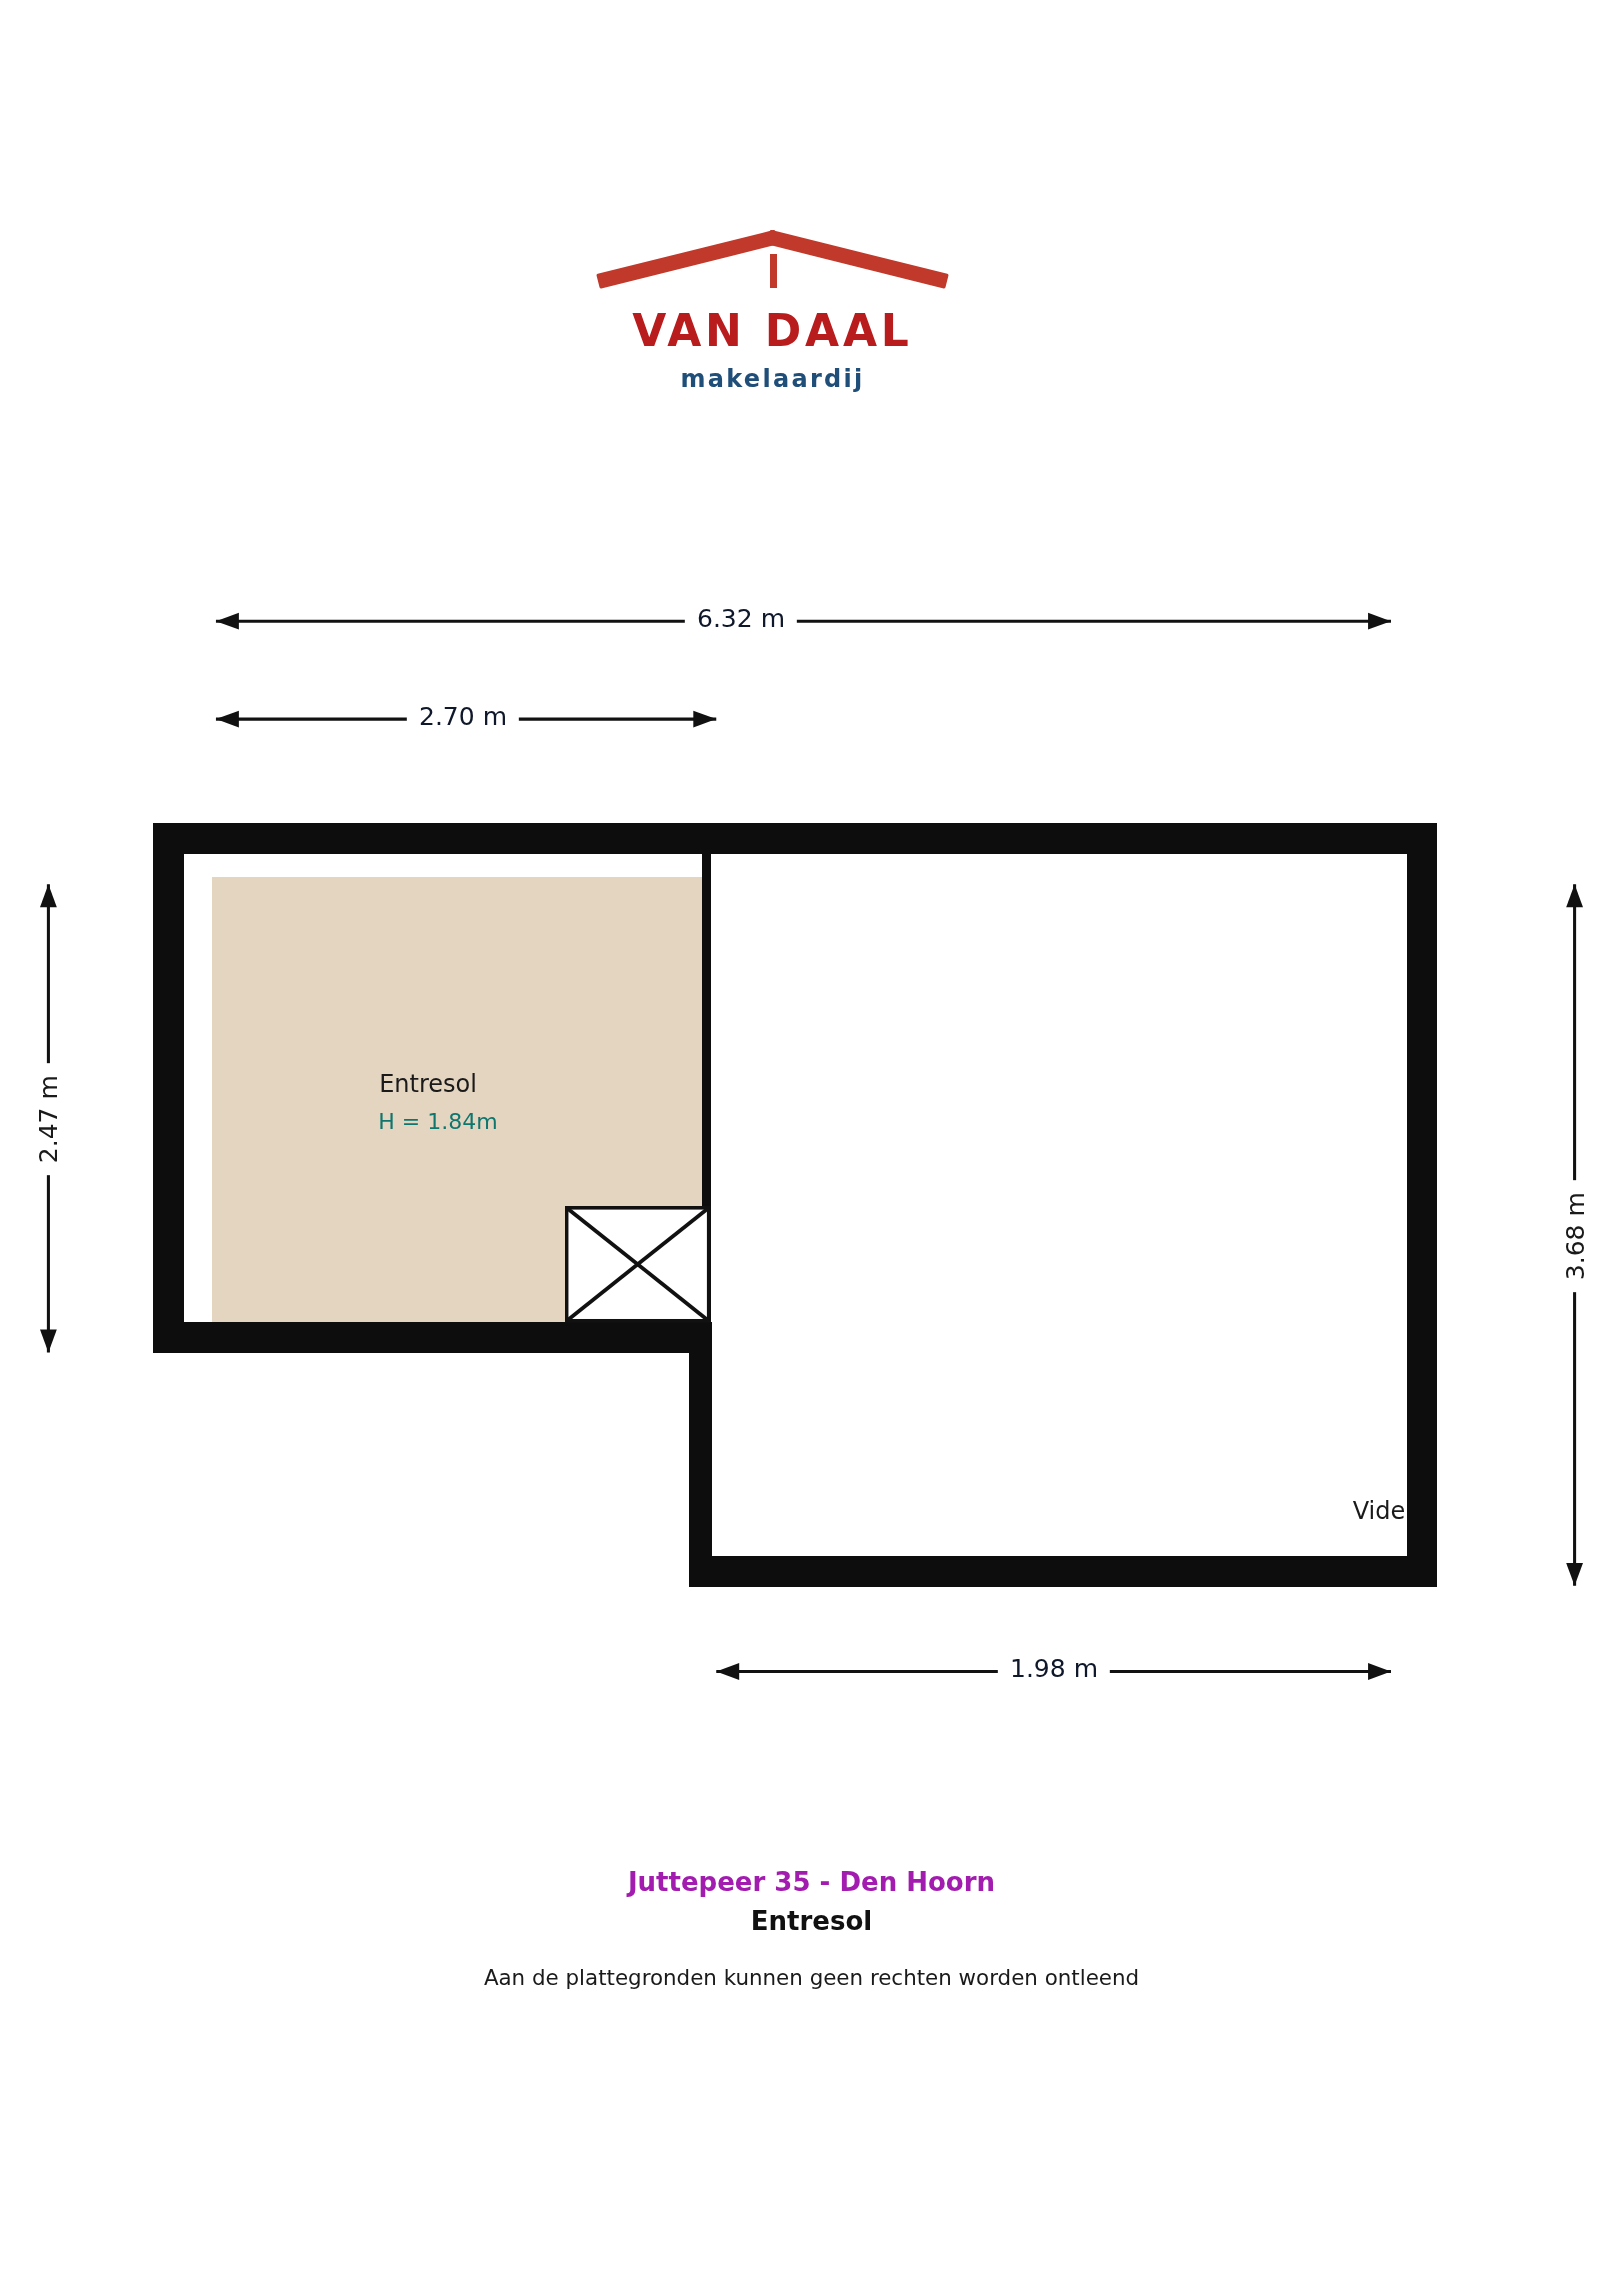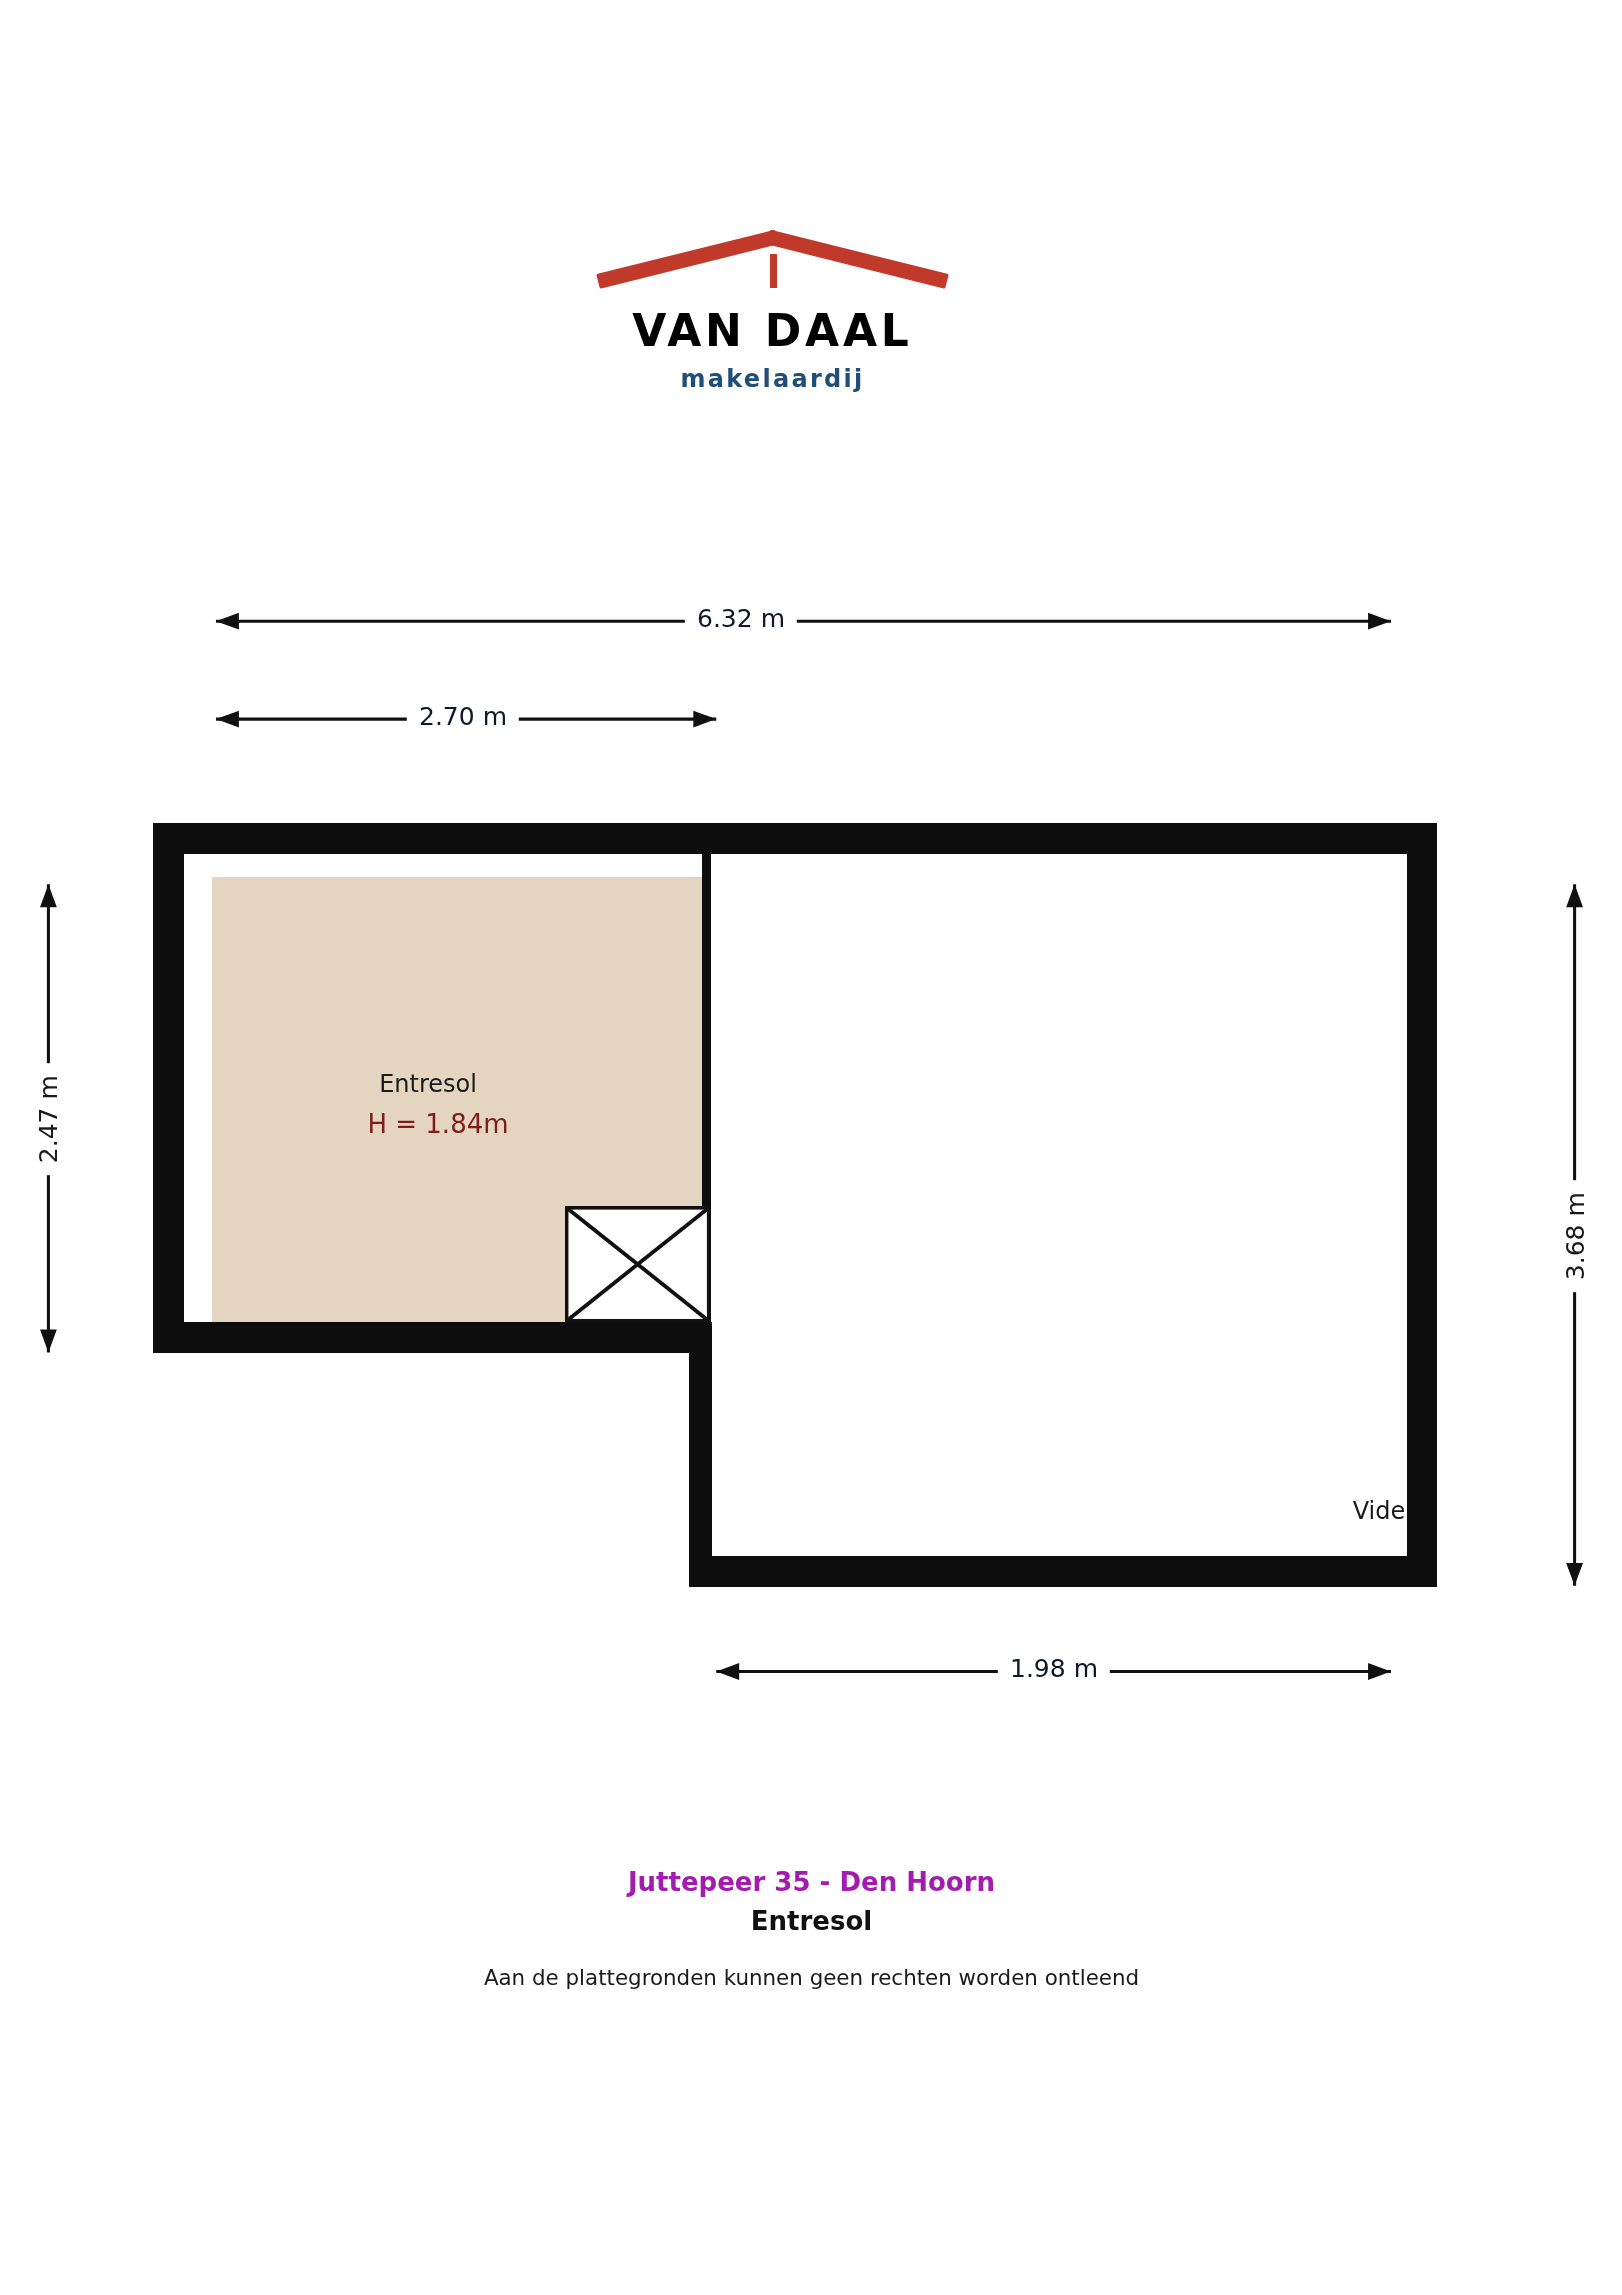--- a/index.html
+++ b/index.html
@@ -59,21 +59,21 @@
     top: 17px;
     width: 6.9px;
     height: 34px;
     background: #c0392b;
   }
   #logo-name {
     font-family: "DejaVu Sans", sans-serif;
     font-weight: bold;
     font-size: 44px;
     letter-spacing: 3.8px;
-    color: #000000;
+    color: #b91c1c;
     line-height: 1.0;
     margin-top: 3.1px;
   }
   #logo-sub {
     font-family: "DejaVu Sans", sans-serif;
     font-weight: bold;
     font-size: 24px;
     letter-spacing: 2.3px;
     color: #1f4e79;
     margin-top: 12.2px;
@@ -104,22 +104,22 @@
 
   .room-label {
     position: absolute;
     font-size: 24px;
     color: #1a1a1a;
     text-align: center;
     white-space: nowrap;
   }
   .room-sub {
     position: absolute;
-    font-size: 26px;
-    color: #7f1d1d;
+    font-size: 22px;
+    color: #0f766e;
     text-align: left;
     white-space: nowrap;
   }
 
   
   .dim-label {
     position: absolute;
     font-size: 25px;
     color: #0f172a;
     background: #ffffff;

